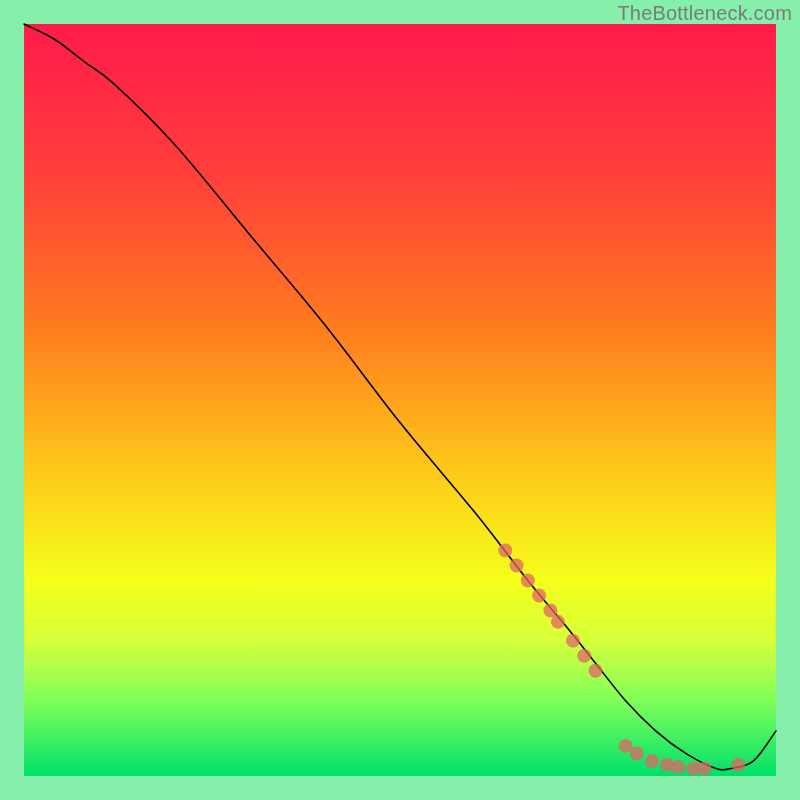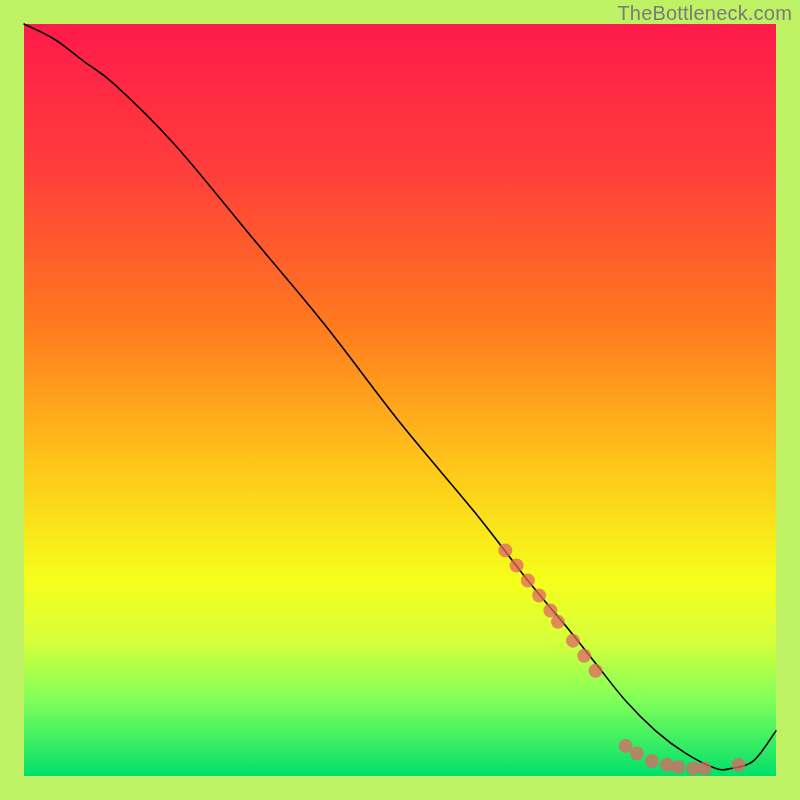--- a/index.html
+++ b/index.html
@@ -1,21 +1,21 @@
 <!DOCTYPE html>
 <html><head>
 <meta charset="utf-8">
 <style>
   * { margin: 0; padding: 0; box-sizing: border-box; }
   html, body { width: 800px; height: 800px; overflow: hidden; background: #000; }
   .stage {
     position: relative;
     width: 800px;
     height: 800px;
-    background: #bef264;
+    background: #86efac;
   }
   .plot {
     position: absolute;
     left: 24px;
     top: 24px;
     width: 752px;
     height: 752px;
   }
   .gradient-fill {
     position: absolute;

